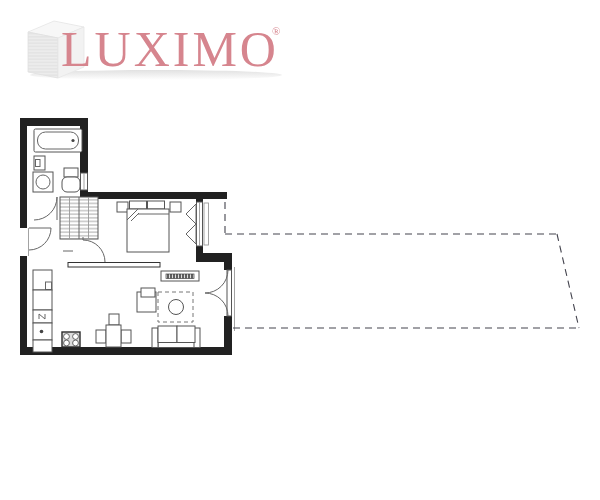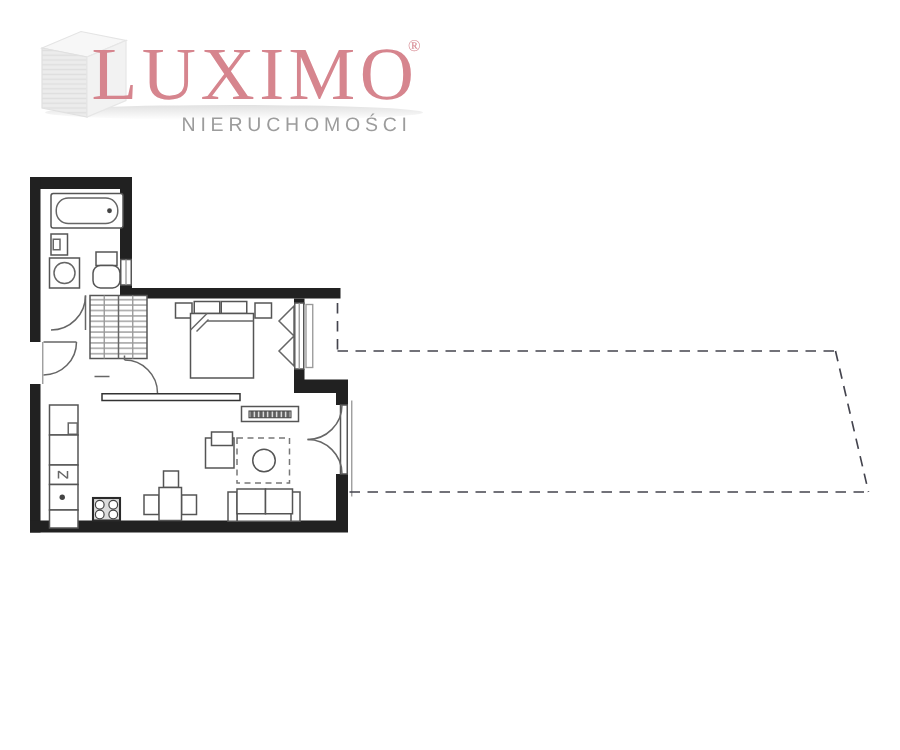--- a/index.html
+++ b/index.html
@@ -39,21 +39,20 @@
           <rect width="4" height="3.2" fill="#ececec"></rect>
           <path d="M0,1.6 H4" stroke="#dedede" stroke-width="0.9"></path>
         </pattern>
       </defs>
       <polygon points="4,16 30,5 60,11 34,22" fill="#f7f7f7" stroke="#e4e4e4" stroke-width="0.8"></polygon>
       <polygon points="4,16 34,22 34,62 4,56" fill="url(#bldg)" stroke="#e0e0e0" stroke-width="0.8"></polygon>
       <polygon points="34,22 60,11 60,51 34,62" fill="#f2f2f2" stroke="#e6e6e6" stroke-width="0.8"></polygon>
     </svg>
     <span class="brand">LUXIMO</span>
     <span class="registered">®</span>
-    <span class="subtitle">NIERUCHOMOŚCI</span>
   </div>
 
   <svg class="plan" width="600" height="500" viewBox="0 0 600 500">
     <defs>
       <pattern id="hatchH" width="4" height="3.6" patternUnits="userSpaceOnUse">
         <rect width="4" height="3.6" fill="#ffffff"></rect>
         <path d="M0,1.8 H4" stroke="#8a8a8a" stroke-width="0.8"></path>
       </pattern>
       <pattern id="tvHatch" width="3" height="10" patternUnits="userSpaceOnUse">
         <rect width="3" height="10" fill="#5f5f5f"></rect>

